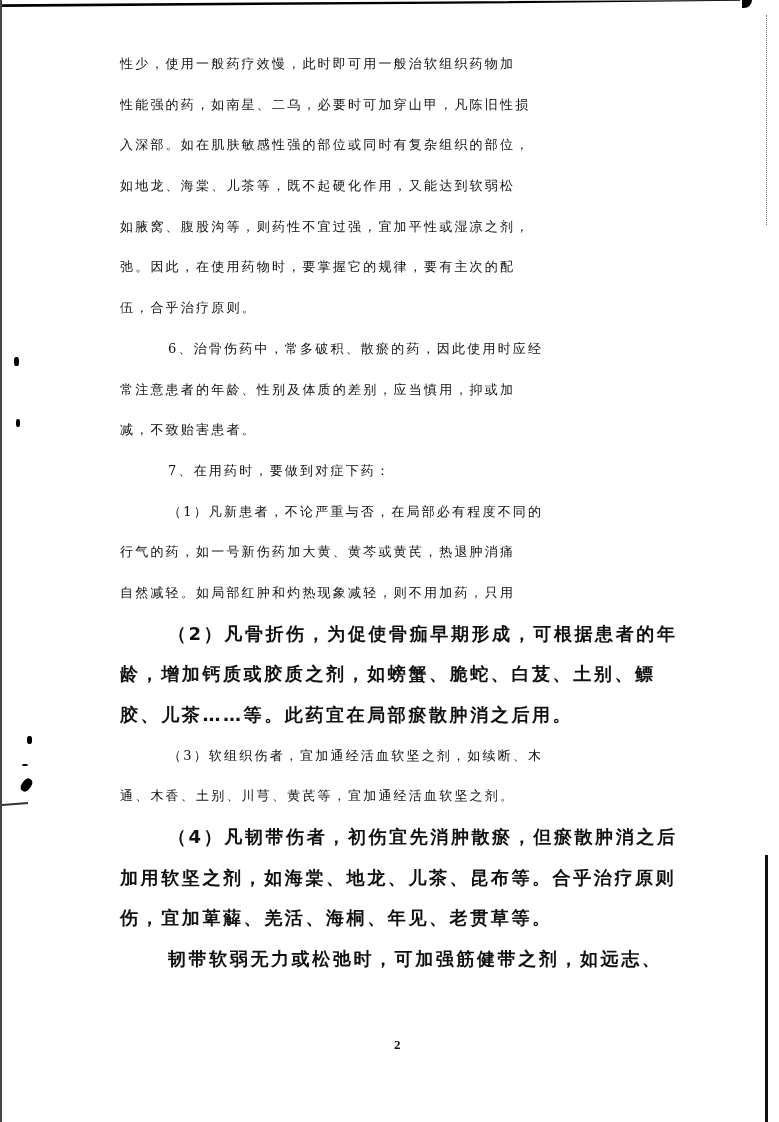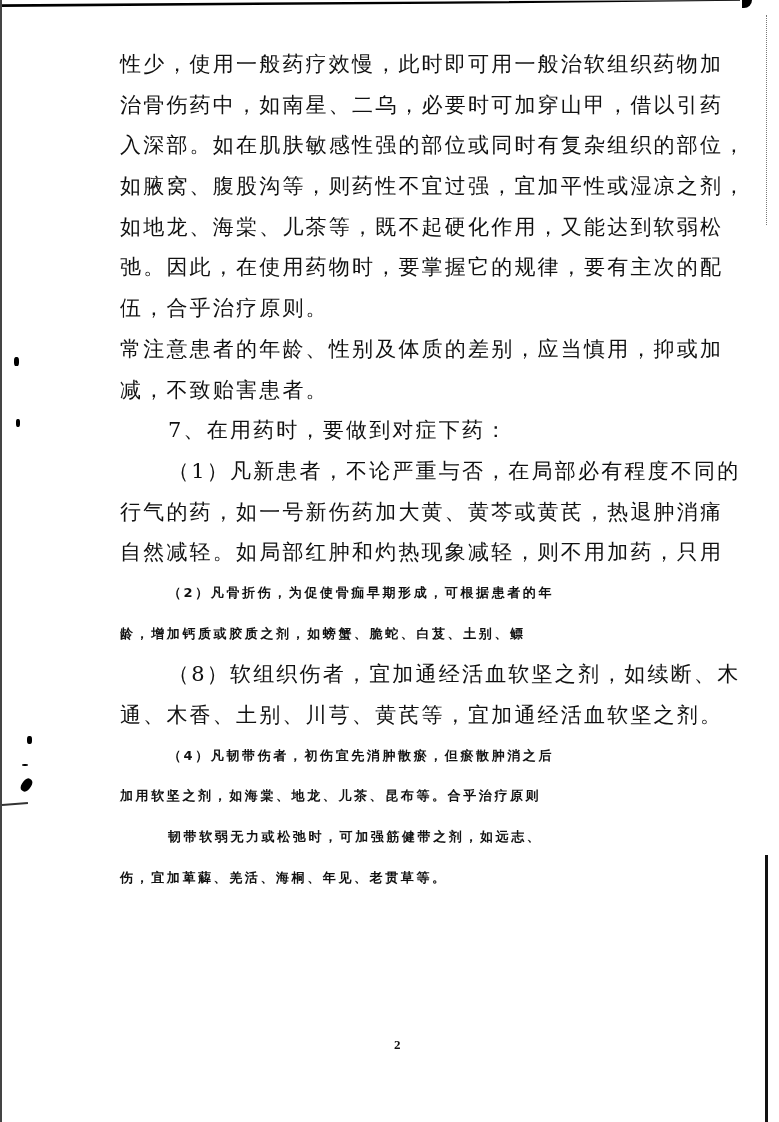--- a/index.html
+++ b/index.html
@@ -73,31 +73,31 @@
     }
     .page-text {
       position: absolute;
       left: 120px;
       top: 44px;
       width: 575px;
     }
     .line {
       height: 40.7px;
       line-height: 40.7px;
-      font-size: 21px;
+      font-size: 13px;
       letter-spacing: 2.2px;
       white-space: nowrap;
     }
     .indent {
       padding-left: 48px;
     }
     .bold {
       font-weight: bold;
       font-family: "DejaVu Sans", "Liberation Sans", sans-serif;
-      font-size: 13px;
+      font-size: 18px;
       letter-spacing: 2.6px;
     }
     .page-number {
       position: absolute;
       left: 394px;
       top: 1037px;
       font-size: 13px;
       font-weight: bold;
       font-family: "Liberation Serif", serif;
     }
@@ -112,35 +112,37 @@
 <div class="scan-right-line"></div>
 <div class="scan-left-mark" style="left:14px;top:357px;width:5px;height:9px;"></div>
 <div class="scan-left-mark" style="left:16px;top:419px;width:4px;height:8px;"></div>
 <div class="scan-left-mark" style="left:27px;top:736px;width:5px;height:8px;"></div>
 <div class="scan-left-mark" style="left:22px;top:764px;width:6px;height:2px;"></div>
 <div class="scan-left-mark" style="left:22px;top:778px;width:9px;height:14px;transform:rotate(35deg);"></div>
 <div class="scan-left-stroke"></div>
 
 <div class="page-text">
   <div class="line">性少，使用一般药疗效慢，此时即可用一般治软组织药物加</div>
-  <div class="line">治骨伤药中，如南星、二乌，必要时可加穿山甲，借以引药</div>
+  <div class="line">性能强的药，如南星、二乌，必要时可加穿山甲，凡陈旧性损</div>
   <div class="line">入深部。如在肌肤敏感性强的部位或同时有复杂组织的部位，</div>
+  <div class="line">如地龙、海棠、儿茶等，既不起硬化作用，又能达到软弱松</div>
   <div class="line">如腋窝、腹股沟等，则药性不宜过强，宜加平性或湿凉之剂，</div>
-  <div class="line">如地龙、海棠、儿茶等，既不起硬化作用，又能达到软弱松</div>
   <div class="line">弛。因此，在使用药物时，要掌握它的规律，要有主次的配</div>
   <div class="line">伍，合乎治疗原则。</div>
+  <div class="line indent">6、治骨伤药中，常多破积、散瘀的药，因此使用时应经</div>
   <div class="line">常注意患者的年龄、性别及体质的差别，应当慎用，抑或加</div>
   <div class="line">减，不致贻害患者。</div>
   <div class="line indent">7、在用药时，要做到对症下药：</div>
   <div class="line indent">（1）凡新患者，不论严重与否，在局部必有程度不同的</div>
   <div class="line">行气的药，如一号新伤药加大黄、黄芩或黄芪，热退肿消痛</div>
   <div class="line">自然减轻。如局部红肿和灼热现象减轻，则不用加药，只用</div>
   <div class="line indent bold">（2）凡骨折伤，为促使骨痂早期形成，可根据患者的年</div>
   <div class="line bold">龄，增加钙质或胶质之剂，如螃蟹、脆蛇、白芨、土别、鳔</div>
-  <div class="line indent">（8）软组织伤者，宜加通经活血软坚之剂，如续断、木</div>
+  <div class="line bold">胶、儿茶……等。此药宜在局部瘀散肿消之后用。</div>
+  <div class="line indent">（3）软组织伤者，宜加通经活血软坚之剂，如续断、木</div>
   <div class="line">通、木香、土别、川芎、黄芪等，宜加通经活血软坚之剂。</div>
   <div class="line indent bold">（4）凡韧带伤者，初伤宜先消肿散瘀，但瘀散肿消之后</div>
   <div class="line bold">加用软坚之剂，如海棠、地龙、儿茶、昆布等。合乎治疗原则</div>
+  <div class="line bold">伤，宜加萆薢、羌活、海桐、年见、老贯草等。</div>
   <div class="line indent bold">韧带软弱无力或松弛时，可加强筋健带之剂，如远志、</div>
-  <div class="line bold">伤，宜加萆薢、羌活、海桐、年见、老贯草等。</div>
 </div>
 
 <div class="page-number">2</div>
 
 </body></html>

